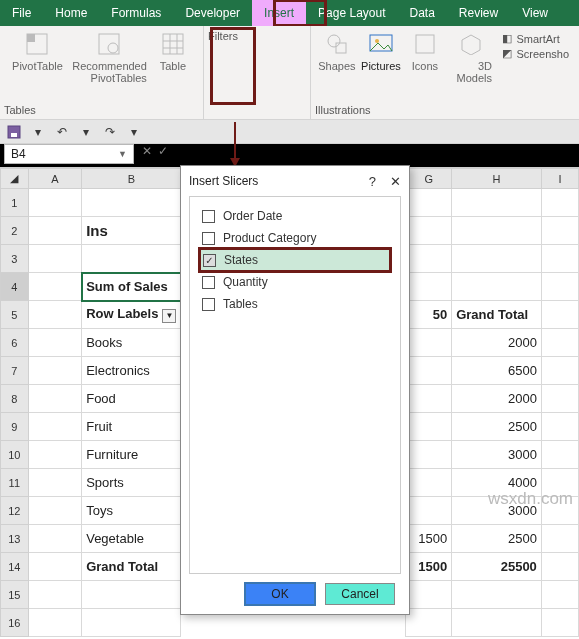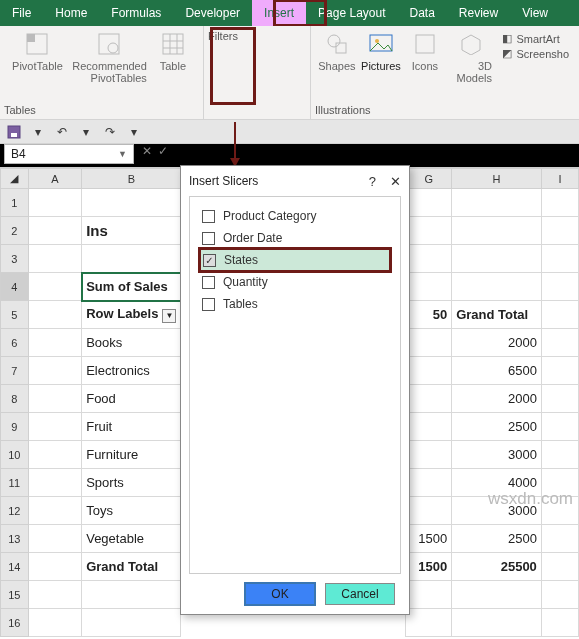--- a/index.html
+++ b/index.html
@@ -440,25 +440,25 @@
   <div class="dlg-title">
     <span>Insert Slicers</span>
     <span class="btns">
       <span>?</span>
       <span>✕</span>
     </span>
   </div>
   <div class="dlg-body">
     <div class="chk">
         <span class="box"></span>
-        <span>Product Category</span>
+        <span>Order Date</span>
       </div>
     <div class="chk">
         <span class="box"></span>
-        <span>Order Date</span>
+        <span>Product Category</span>
       </div>
     <div class="chk sel hl">
         <span class="box" style="background:#ddd">✓</span>
         <span>States</span>
       </div>
     <div class="chk">
         <span class="box"></span>
         <span>Quantity</span>
       </div>
     <div class="chk">

